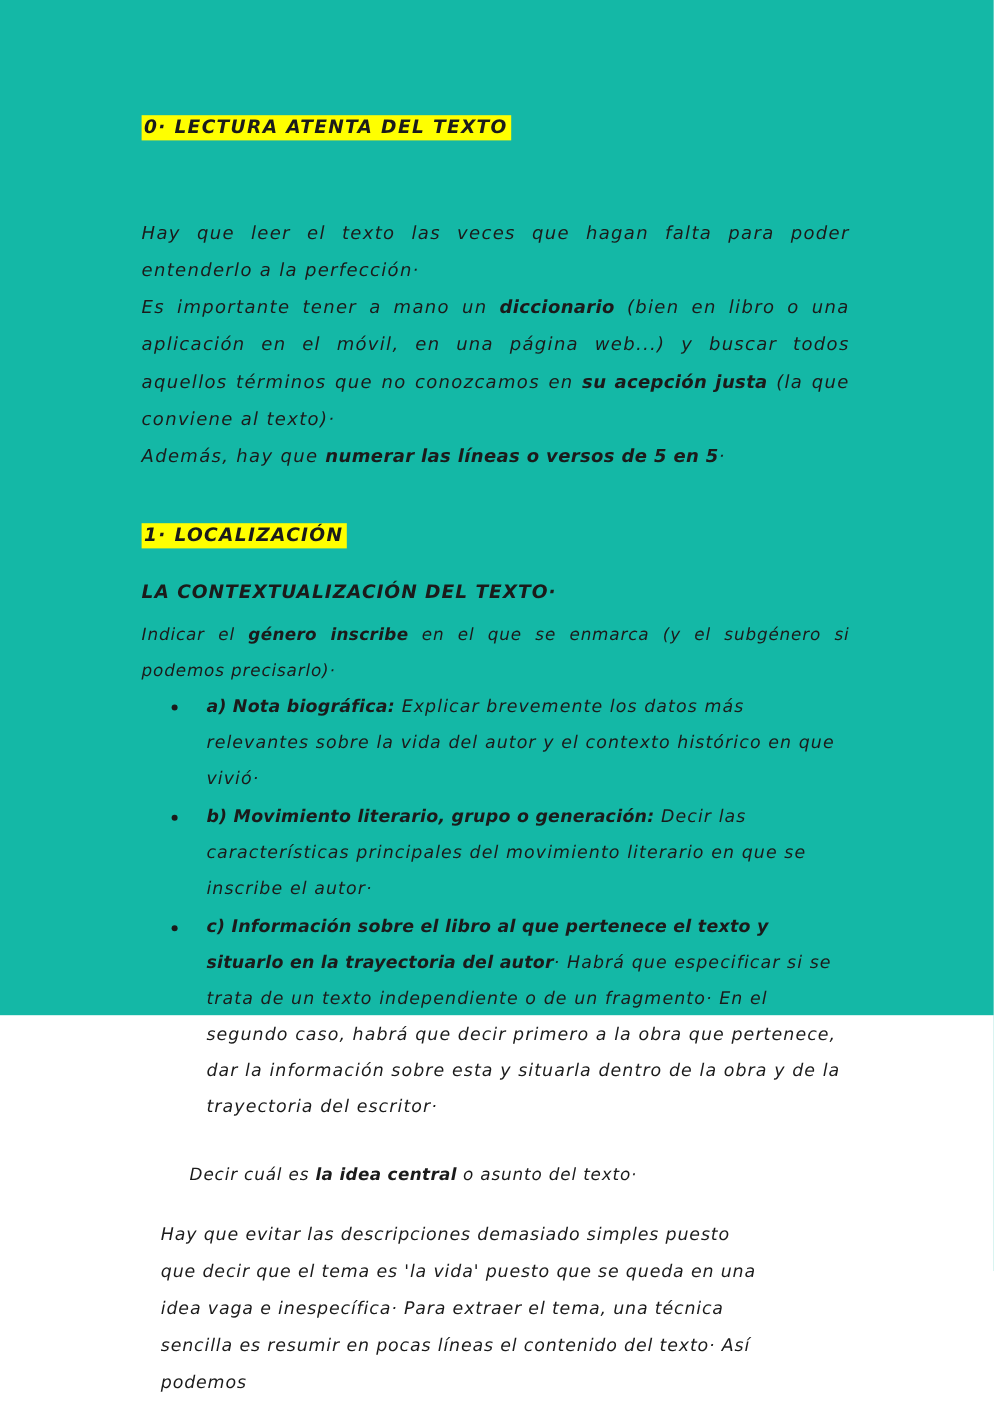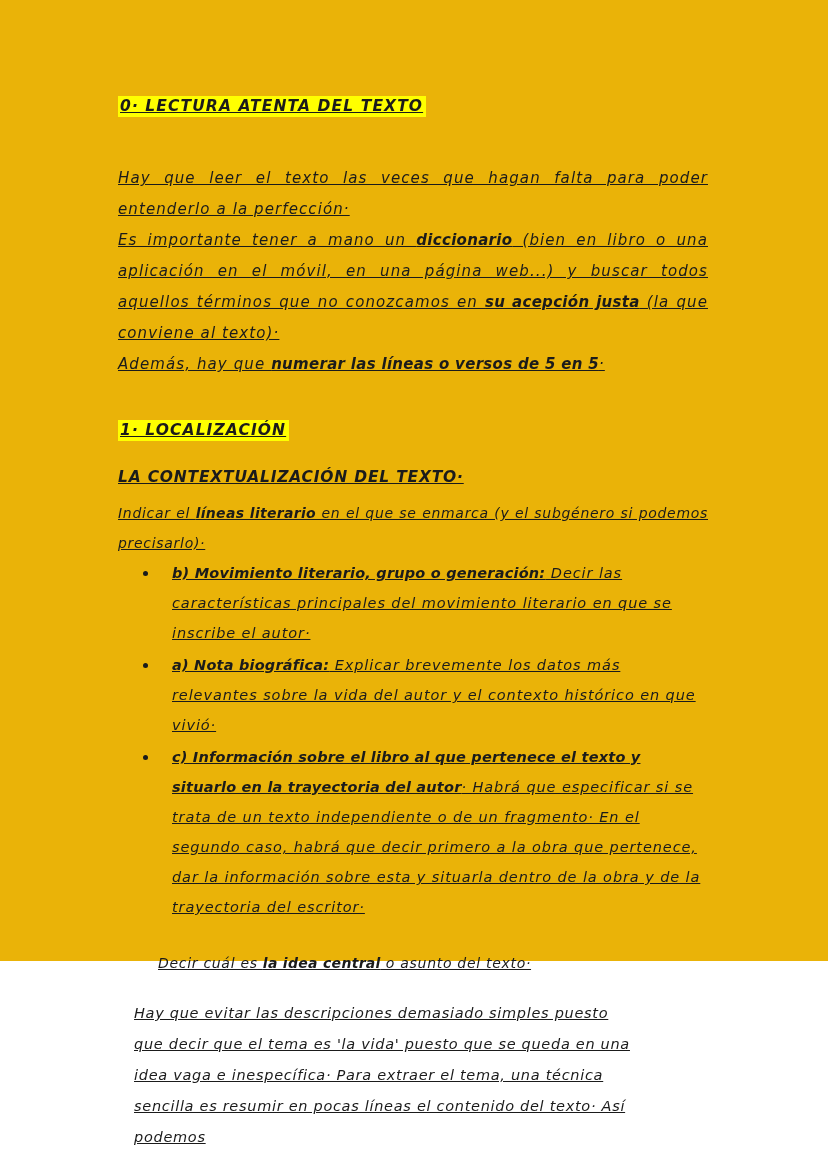--- a/index.html
+++ b/index.html
@@ -10,25 +10,24 @@
   body {
     width: 828px;
     height: 1171px;
     font-family: "DejaVu Sans", sans-serif;
     color: #1b1b1b;
     overflow: hidden;
   }
   .page {
     position: relative;
     width: 828px;
-    height: 961px;
-    background: #eab308;
+    height: 846px;
+    background: #14b8a6;
     box-sizing: border-box;
     padding: 96px 120px 40px 118px;
-    text-decoration: underline;
   }
 
   
   .hl {
     background: #ffff00;
     display: inline;
     padding: 1px 3px 2px 2px;
   }
   .h-section {
     font-style: italic;
@@ -59,21 +58,21 @@
     font-weight: bold;
     letter-spacing: 0.3px;
   }
   .small {
     font-size: 14px;
     line-height: 30px;
   }
 
   
   .blk-0-title { margin-top: 0px; }
-  .blk-0-body  { margin-top: 48px; }
+  .blk-0-body  { margin-top: 64px; }
   .blk-1-title { margin-top: 40px; }
   .blk-1-sub   { margin-top: 28px; }
   .blk-1-body  { margin-top: 12px; }
   .blk-list    { margin-top: 20px; }
   .blk-2-title { margin-top: 26px; }
   .blk-2-body  { margin-top: 26px; margin-left: 40px; }
   .blk-2-quote { margin-top: 20px; }
 
   
   ul.bullets {
@@ -134,26 +133,26 @@
 
   <div class="blk-1-title">
     <span class="h-section hl">1· LOCALIZACIÓN</span>
   </div>
 
   <div class="blk-1-sub">
     <span class="h-sub">LA CONTEXTUALIZACIÓN DEL TEXTO·</span>
   </div>
 
   <div class="blk-1-body">
-    <p class="para small tight nowrap-block"><span>Indicar el </span><b>líneas literario</b><span> en el que se enmarca (y el subgénero si podemos precisarlo)·</span></p>
+    <p class="para small tight nowrap-block"><span>Indicar el </span><b>género inscribe</b><span> en el que se enmarca (y el subgénero si podemos precisarlo)·</span></p>
   </div>
 
   <ul class="bullets blk-list">
+    <li><b>a) Nota biográfica:</b><span> Explicar brevemente los datos más relevantes sobre la vida del autor y el contexto histórico en que vivió·</span></li>
     <li><b>b) Movimiento literario, grupo o generación:</b><span> Decir las características principales del movimiento literario en que se inscribe el autor·</span></li>
-    <li><b>a) Nota biográfica:</b><span> Explicar brevemente los datos más relevantes sobre la vida del autor y el contexto histórico en que vivió·</span></li>
     <li><b>c) Información sobre el libro al que pertenece el texto y situarlo en la trayectoria del autor</b><span>· Habrá que especificar si se trata de un texto independiente o de un fragmento· En el segundo caso, habrá que decir primero a la obra que pertenece, dar la información sobre esta y situarla dentro de la obra y de la trayectoria del escritor·</span></li>
   </ul>
 
 
   <div class="blk-2-body">
     <p class="para small tight"><span>Decir cuál es </span><b>la idea central</b><span> o asunto del texto·</span></p>
   </div>
 
   <div class="blk-2-quote">
     <p class="quote" style="max-width:500px">Hay que evitar las descripciones demasiado simples puesto que decir que el tema es 'la vida' puesto que se queda en una idea vaga e inespecífica· Para extraer el tema, una técnica sencilla es resumir en pocas líneas el contenido del texto· Así podemos</p>

